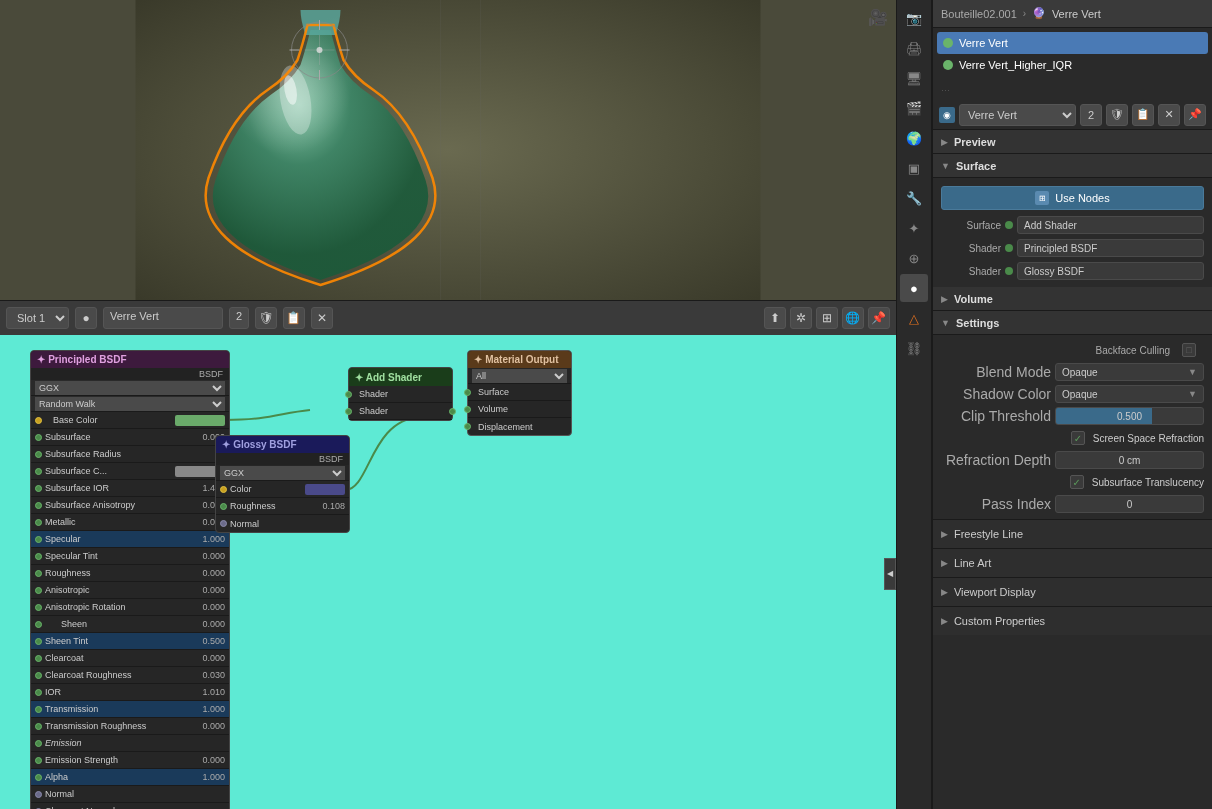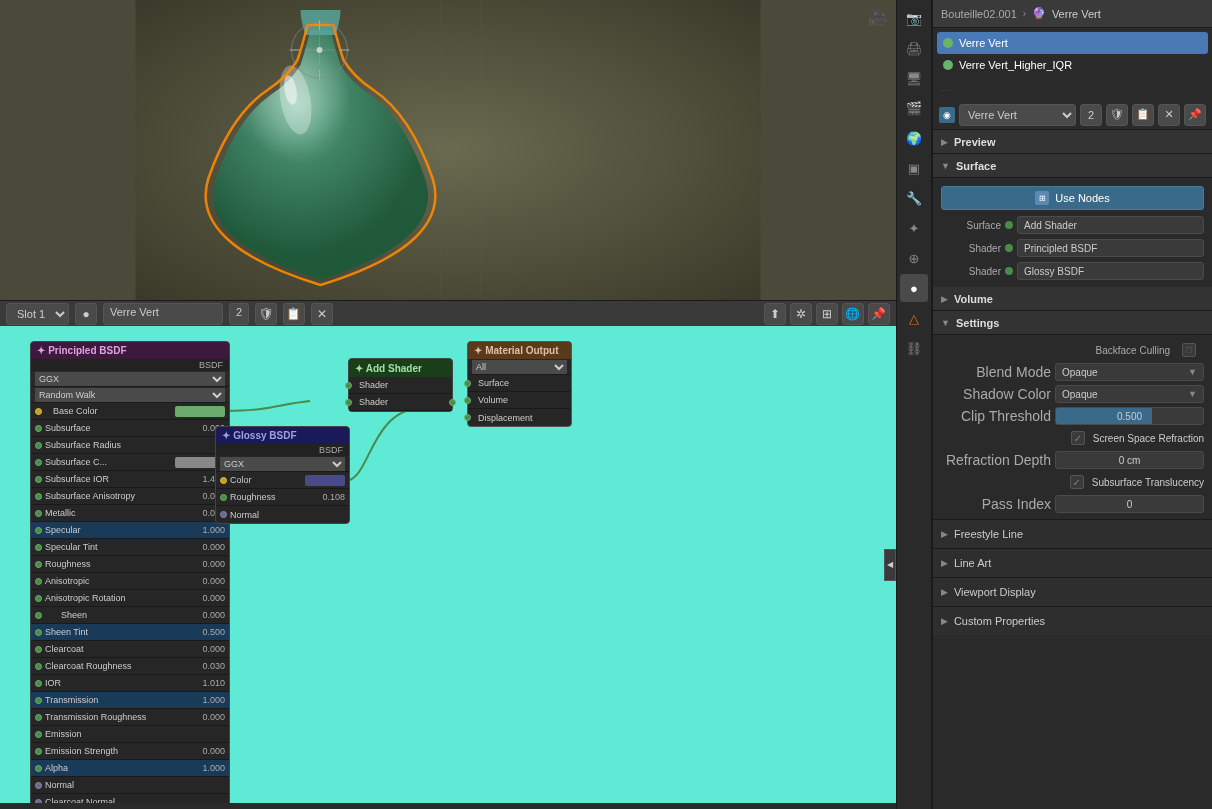--- a/index.html
+++ b/index.html
@@ -49,21 +49,21 @@
     
     .node-editor {
       background: #2a2a2a;
       flex: 1;
       position: relative;
       overflow: hidden;
     }
 
     .node-editor-toolbar {
       background: #3a3a3a;
-      height: 26px;
+      height: 35px;
       display: flex;
       align-items: center;
       padding: 0 6px;
       gap: 6px;
       border-top: 1px solid #1a1a1a;
     }
 
     .toolbar-dropdown {
       background: #4a4a4a;
       color: #ccc;
@@ -685,21 +685,21 @@
         </div>
 
         <div style="padding:1px 4px; height:17px; display:flex; align-items:center; border-bottom:1px solid #1a1a1a; gap:3px;">
           <span style="width:7px; height:7px; border-radius:50%; background:#4a8a4a; border:1px solid #6ab46a; flex-shrink:0;"></span>
           <span style="color:#ccc; font-size:9px; flex:1;">Transmission Roughness</span>
           <span style="color:#aaa; font-size:9px;">0.000</span>
         </div>
 
         <div style="padding:1px 4px; height:17px; display:flex; align-items:center; border-bottom:1px solid #1a1a1a; gap:3px;">
           <span style="width:7px; height:7px; border-radius:50%; background:#4a8a4a; border:1px solid #6ab46a; flex-shrink:0;"></span>
-          <span style="color:#ccc; font-size:9px; flex:1;">Emission</span>
+          <span style="color:#ccc; font-size:9px; flex:1;font-style:italic;">Emission</span>
         </div>
 
         <div style="padding:1px 4px; height:17px; display:flex; align-items:center; border-bottom:1px solid #1a1a1a; gap:3px;">
           <span style="width:7px; height:7px; border-radius:50%; background:#4a8a4a; border:1px solid #6ab46a; flex-shrink:0;"></span>
           <span style="color:#ccc; font-size:9px; flex:1;">Emission Strength</span>
           <span style="color:#aaa; font-size:9px;">0.000</span>
         </div>
 
         <div style="padding:1px 4px; height:17px; display:flex; align-items:center; border-bottom:1px solid #1a1a1a; gap:3px; background:#1a3a5a;">
           <span style="width:7px; height:7px; border-radius:50%; background:#4a8a4a; border:1px solid #6ab46a; flex-shrink:0;"></span>

